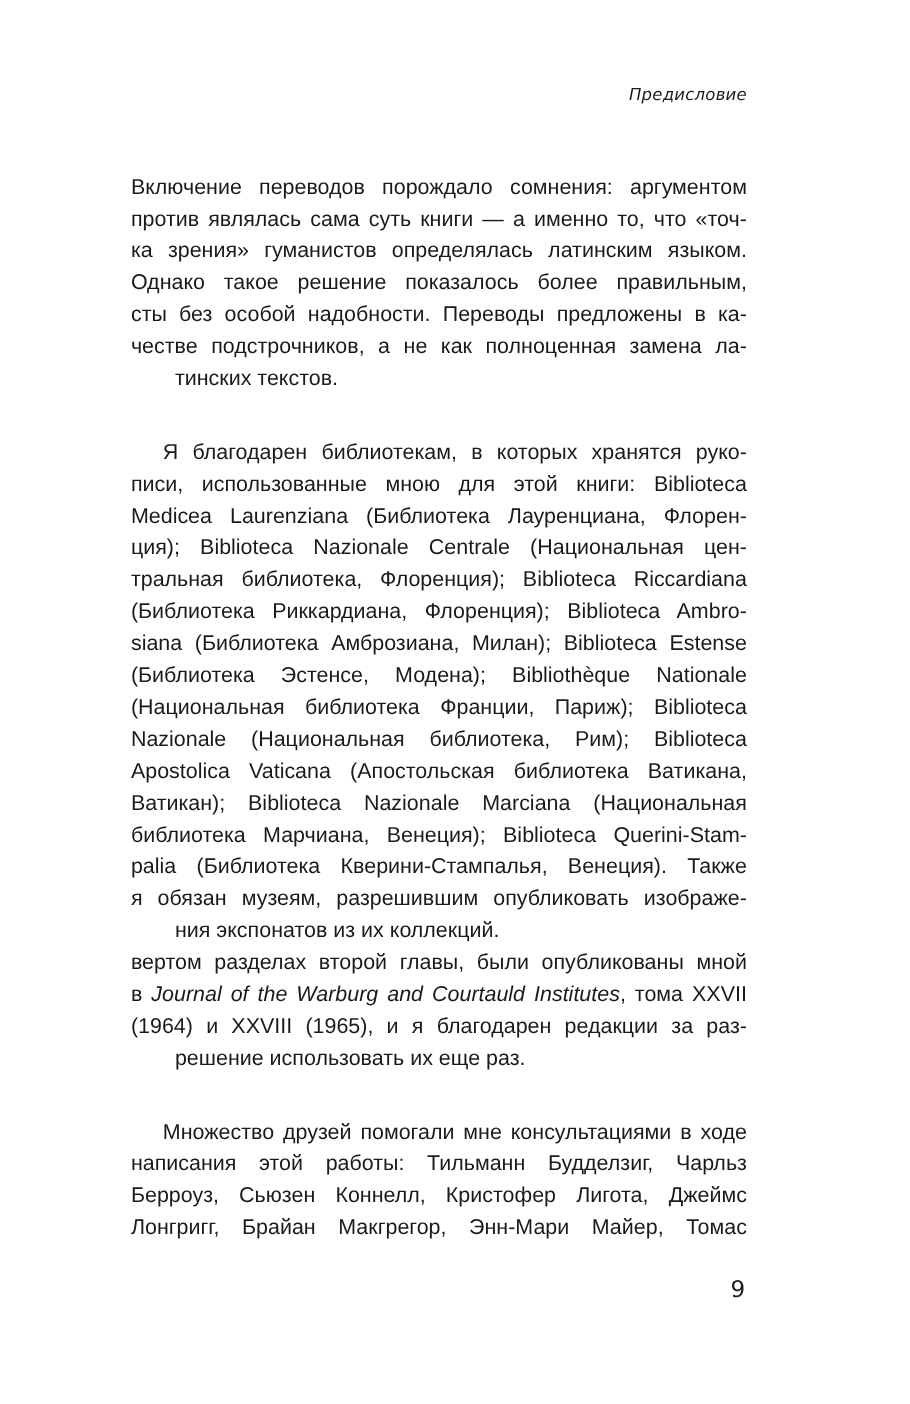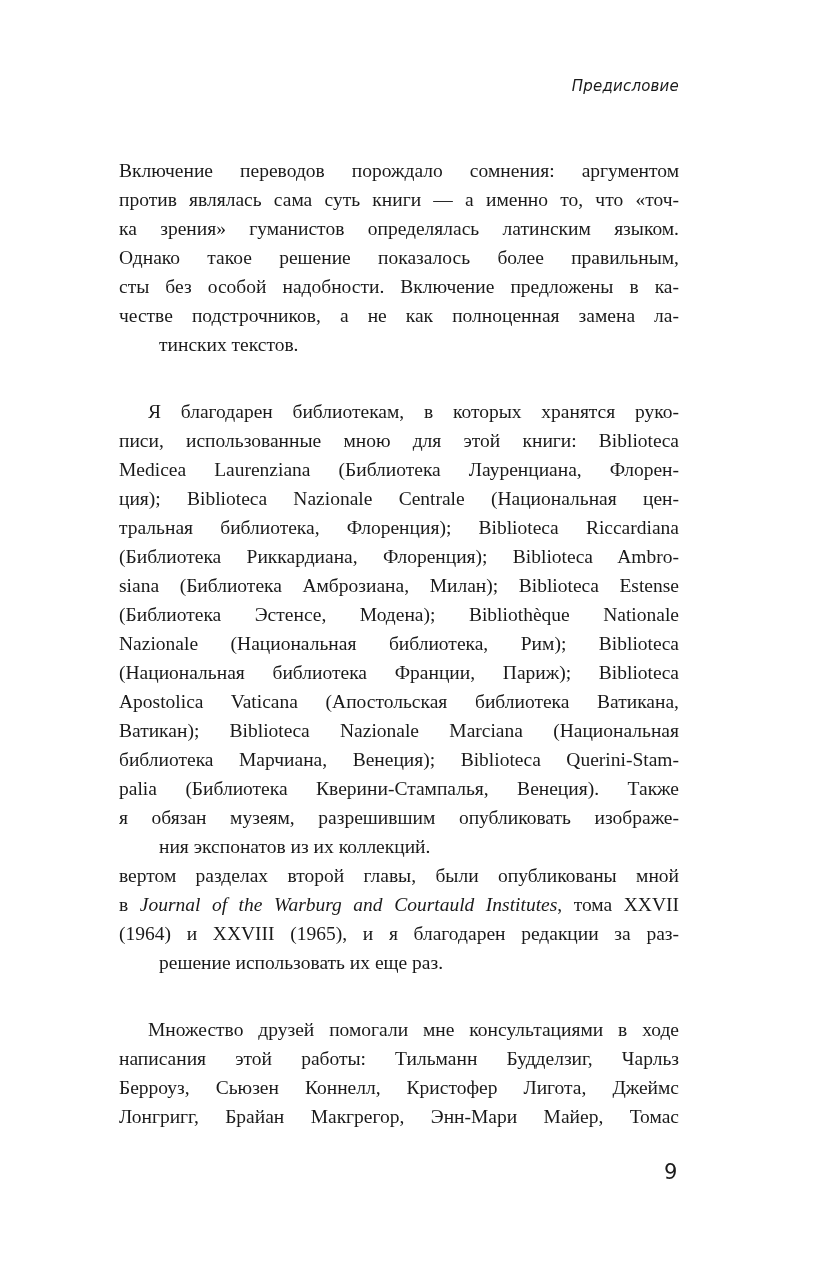--- a/index.html
+++ b/index.html
@@ -22,21 +22,21 @@
       font-size: 15px;
       letter-spacing: 0.2px;
       color: #1a1a1a;
       font-style: italic;
     }
     .text-block {
       position: absolute;
       left: 119px;
       top: 156px;
       width: 560px;
-      font-family: Liberation Serif, serif;
+      font-family: Liberation Sans, sans-serif;
       font-size: 19.5px;
       line-height: 29px;
       color: #1a1a1a;
     }
     .line {
       display: block;
       white-space: nowrap;
       text-align: justify;
       text-align-last: justify;
       height: 29px;
@@ -66,36 +66,36 @@
 
 <div class="running-head">Предисловие</div>
 
 <div class="text-block">
 
   <div>
     <span class="line">Включение переводов порождало сомнения: аргументом</span>
     <span class="line">против являлась сама суть книги — а именно то, что «точ-</span>
     <span class="line">ка зрения» гуманистов определялась латинским языком.</span>
     <span class="line">Однако такое решение показалось более правильным,</span>
-    <span class="line">сты без особой надобности. Включение предложены в ка-</span>
+    <span class="line">сты без особой надобности. Переводы предложены в ка-</span>
     <span class="line">честве подстрочников, а не как полноценная замена ла-</span>
     <span class="line last">тинских текстов.</span>
   </div>
 
   <div>
     <span class="line indent">Я благодарен библиотекам, в которых хранятся руко-</span>
     <span class="line">писи, использованные мною для этой книги: Biblioteca</span>
     <span class="line">Medicea Laurenziana (Библиотека Лауренциана, Флорен-</span>
     <span class="line">ция); Biblioteca Nazionale Centrale (Национальная цен-</span>
     <span class="line">тральная библиотека, Флоренция); Biblioteca Riccardiana</span>
     <span class="line">(Библиотека Риккардиана, Флоренция); Biblioteca Ambro-</span>
     <span class="line">siana (Библиотека Амброзиана, Милан); Biblioteca Estense</span>
     <span class="line">(Библиотека Эстенсе, Модена); Bibliothèque Nationale</span>
+    <span class="line">(Национальная библиотека Франции, Париж); Biblioteca</span>
     <span class="line">Nazionale (Национальная библиотека, Рим); Biblioteca</span>
-    <span class="line">(Национальная библиотека Франции, Париж); Biblioteca</span>
     <span class="line">Apostolica Vaticana (Апостольская библиотека Ватикана,</span>
     <span class="line">Ватикан); Biblioteca Nazionale Marciana (Национальная</span>
     <span class="line">библиотека Марчиана, Венеция); Biblioteca Querini-Stam-</span>
     <span class="line">palia (Библиотека Кверини-Стампалья, Венеция). Также</span>
     <span class="line">я обязан музеям, разрешившим опубликовать изображе-</span>
     <span class="line last">ния экспонатов из их коллекций.</span>
   </div>
 
   <div>
     <span class="line">вертом разделах второй главы, были опубликованы мной</span>

